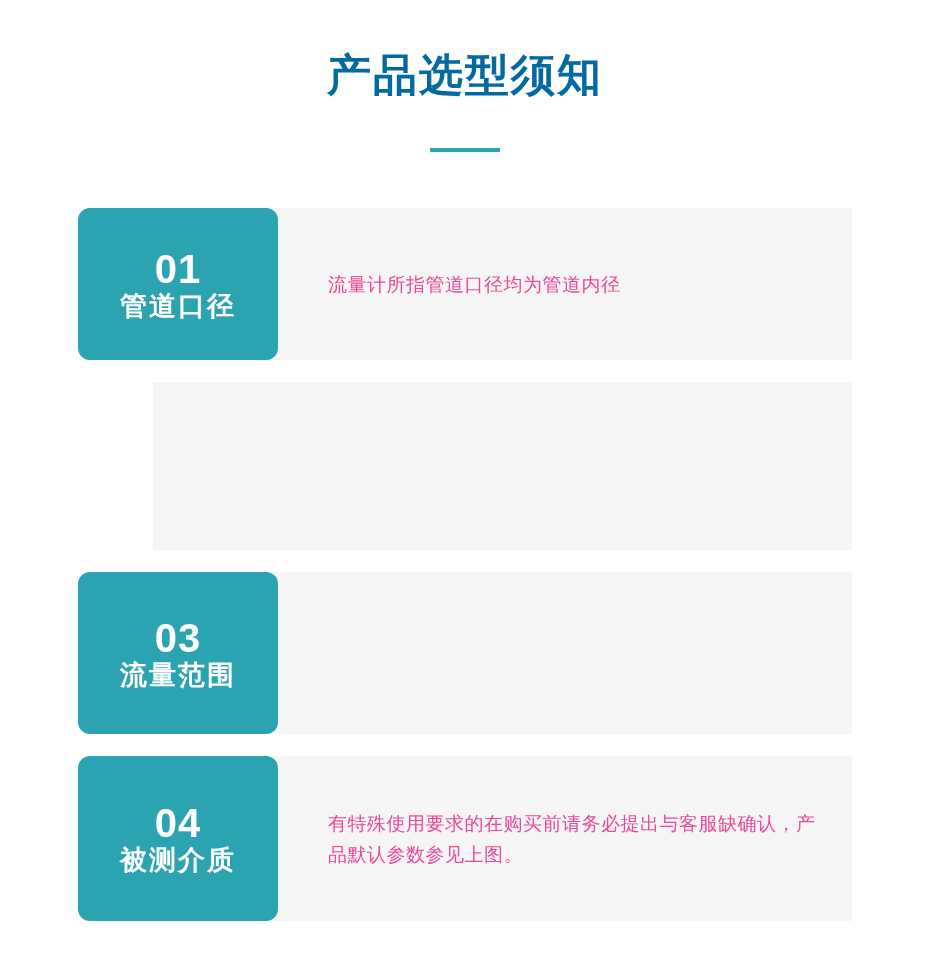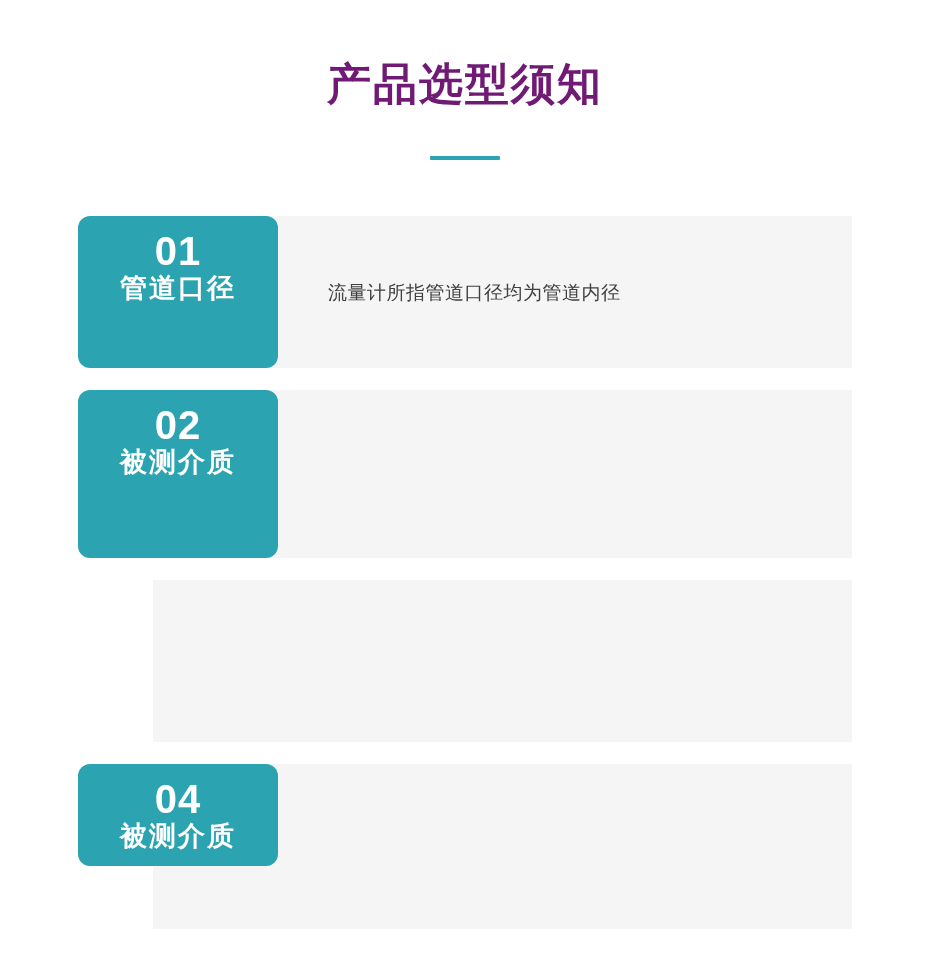--- a/index.html
+++ b/index.html
@@ -22,24 +22,25 @@
   }
 
   
   .header {
     padding-top: 52px;
     text-align: center;
   }
   .page-title {
     font-size: 44px;
     font-weight: bold;
-    color: #701a75;
+    color: #0369a1;
     letter-spacing: 2px;
     line-height: 1.1;
-    margin: 8px;
+    margin: 0;
+    font-family: Liberation Serif, serif;
   }
   .title-rule {
     width: 70px;
     height: 4px;
     background: #2ba3b0;
     margin: 48px auto 0 auto;
     border-radius: 1px;
   }
 
   
@@ -49,21 +50,20 @@
   }
   .row {
     position: relative;
     display: flex;
     align-items: stretch;
     margin-bottom: 22px;
     min-height: 148px;
   }
   .row:last-child {
     margin-bottom: 0;
-    flex-direction: column;
   }
 
   .row-bg {
     position: absolute;
     left: 75px;
     right: 0;
     top: 0;
     bottom: 0;
     background: #f5f5f5;
   }
@@ -72,21 +72,21 @@
     position: relative;
     z-index: 2;
     width: 200px;
     min-width: 200px;
     background: #2ba3b0;
     border-radius: 12px;
     color: #ffffff;
     display: flex;
     flex-direction: column;
     align-items: center;
-    justify-content: flex-start;
+    justify-content: center;
     box-sizing: border-box;
     padding: 14px 4px;
   }
   .badge-num {
     font-size: 40px;
     font-weight: bold;
     line-height: 1.05;
     letter-spacing: 1px;
   }
   .badge-label {
@@ -104,21 +104,21 @@
     flex: 1;
     display: flex;
     align-items: center;
     padding: 0 24px 0 50px;
     box-sizing: border-box;
   }
   .row-text p {
     margin: 0;
     font-size: 19px;
     line-height: 1.65;
-    color: #404040;
+    color: #ec4899;
     letter-spacing: 0.5px;
   }
 
   
   .row.r1 { min-height: 152px; }
   .row.r2 { min-height: 168px; }
   .row.r3 { min-height: 162px; }
   .row.r4 { min-height: 165px; }
 </style>
 </head>
@@ -139,32 +139,35 @@
         <div class="badge-num">01</div>
         <div class="badge-label">管道口径</div>
       </div>
       <div class="row-text">
         <p>流量计所指管道口径均为管道内径</p>
       </div>
     </div>
 
     <div class="row r2">
       <div class="row-bg"></div>
-      <div class="badge">
-        <div class="badge-num">02</div>
-        <div class="badge-label">被测介质</div>
-      </div>
     </div>
 
     <div class="row r3">
       <div class="row-bg"></div>
+      <div class="badge">
+        <div class="badge-num">03</div>
+        <div class="badge-label">流量范围</div>
+      </div>
     </div>
 
     <div class="row r4">
       <div class="row-bg"></div>
       <div class="badge">
         <div class="badge-num">04</div>
         <div class="badge-label">被测介质</div>
       </div>
+      <div class="row-text">
+        <p>有特殊使用要求的在购买前请务必提出与客服缺确认，产品默认参数参见上图。</p>
+      </div>
     </div>
 
   </div>
 </div>
 
 </body></html>

